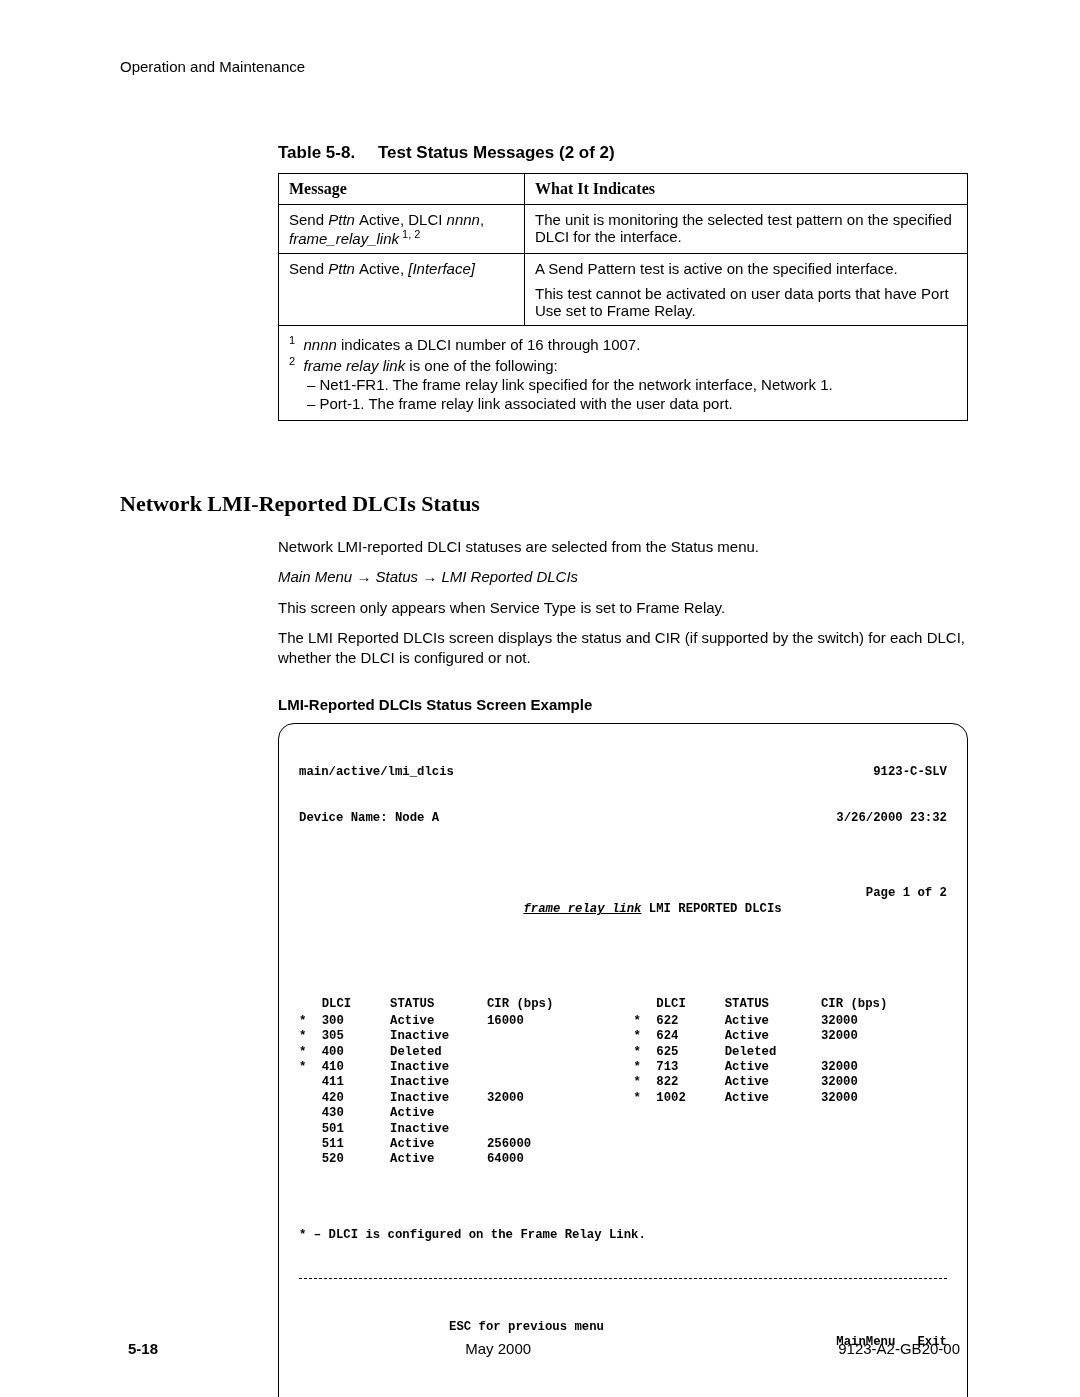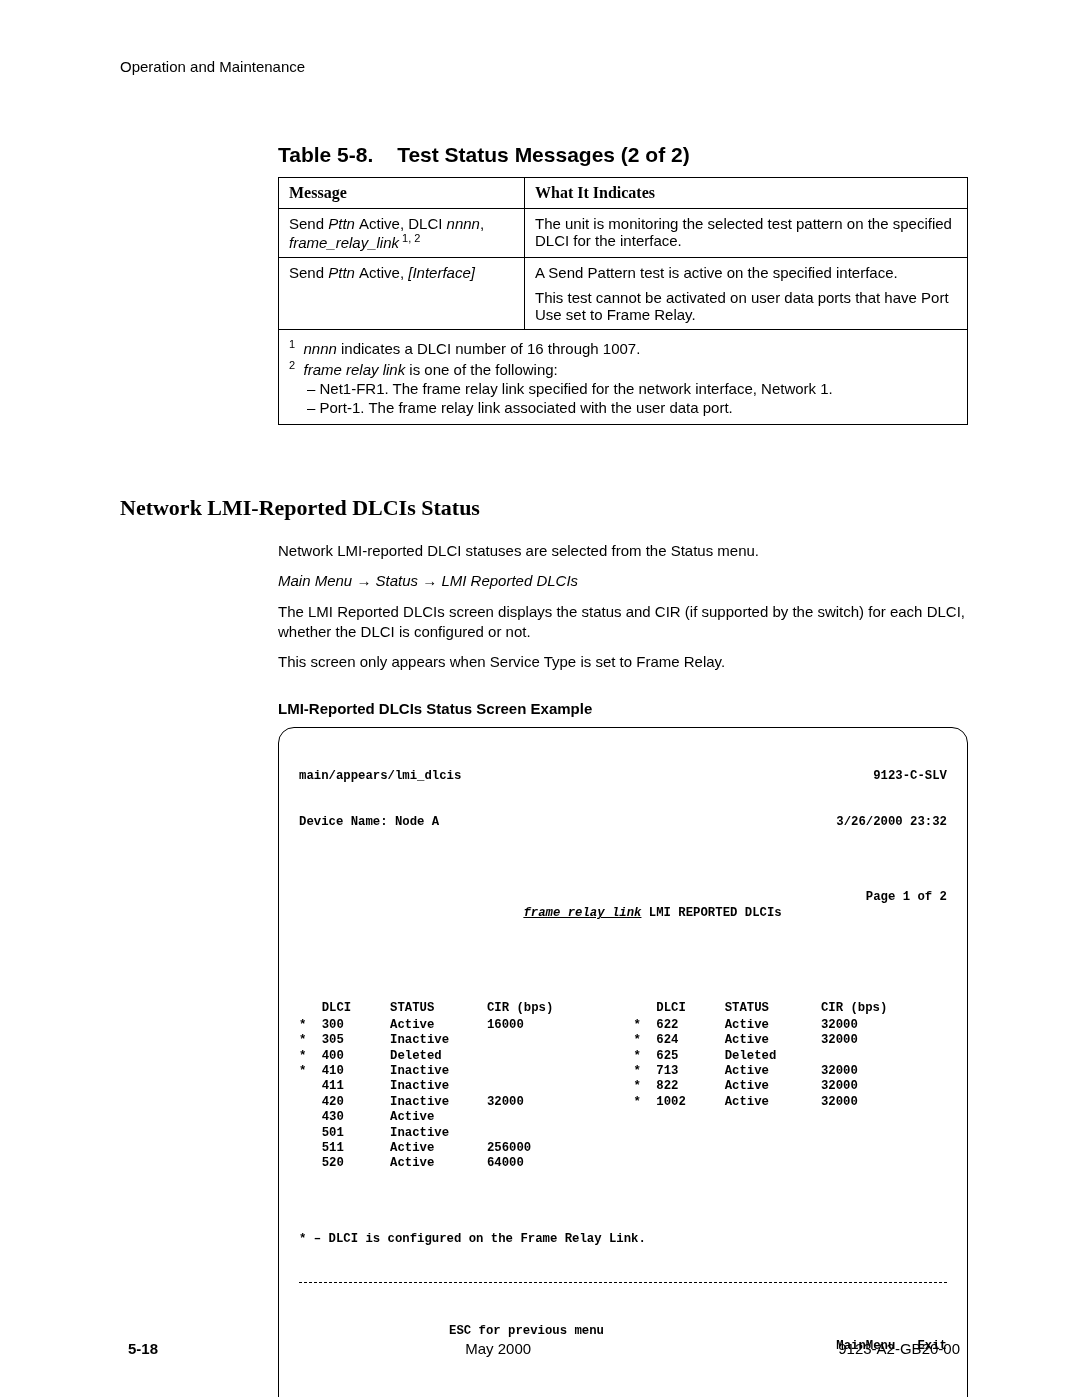--- a/index.html
+++ b/index.html
@@ -15,21 +15,21 @@
     height: 1397px;
     box-sizing: border-box;
     padding: 58px 120px 0 120px;
     position: relative;
   }
   .header-title {
     font-size: 15px;
     margin-bottom: 68px;
   }
   .table-caption {
-    font-size: 21px;
+    font-size: 17px;
     font-weight: bold;
     margin-left: 158px;
     margin-bottom: 10px;
   }
   .table-caption .label { margin-right: 18px; }
 
   table.msg-table {
     margin-left: 158px;
     border-collapse: collapse;
     width: 690px;
@@ -213,30 +213,30 @@
 
 <h2 class="section">Network LMI-Reported DLCIs Status</h2>
 
 <div class="body-block">
   <p>Network LMI-reported DLCI statuses are selected from the Status menu.</p>
 
   <p class="nav-path">
     <span>Main Menu </span><span class="arrow">→</span><span> Status </span><span class="arrow">→</span><span> LMI Reported DLCIs</span>
   </p>
 
+  <p>This screen only appears when Service Type is set to Frame Relay.</p>
   <p>The LMI Reported DLCIs screen displays the status and CIR (if supported by the switch) for each DLCI, whether the DLCI is configured or not.</p>
-  <p>This screen only appears when Service Type is set to Frame Relay.</p>
 
   <div class="subhead">LMI-Reported DLCIs Status Screen Example</div>
 </div>
 
 <div class="terminal-wrap">
   <div class="terminal">
     <div class="term-top">
-      <span>main/appears/lmi_dlcis</span>
+      <span>main/active/lmi_dlcis</span>
       <span>9123-C-SLV</span>
     </div>
     <div class="term-top">
       <span>Device Name: Node A</span>
       <span>3/26/2000 23:32</span>
     </div>
 
     <div class="term-title-row">
       <span class="term-title-left"></span>
       <span class="term-title-mid">

